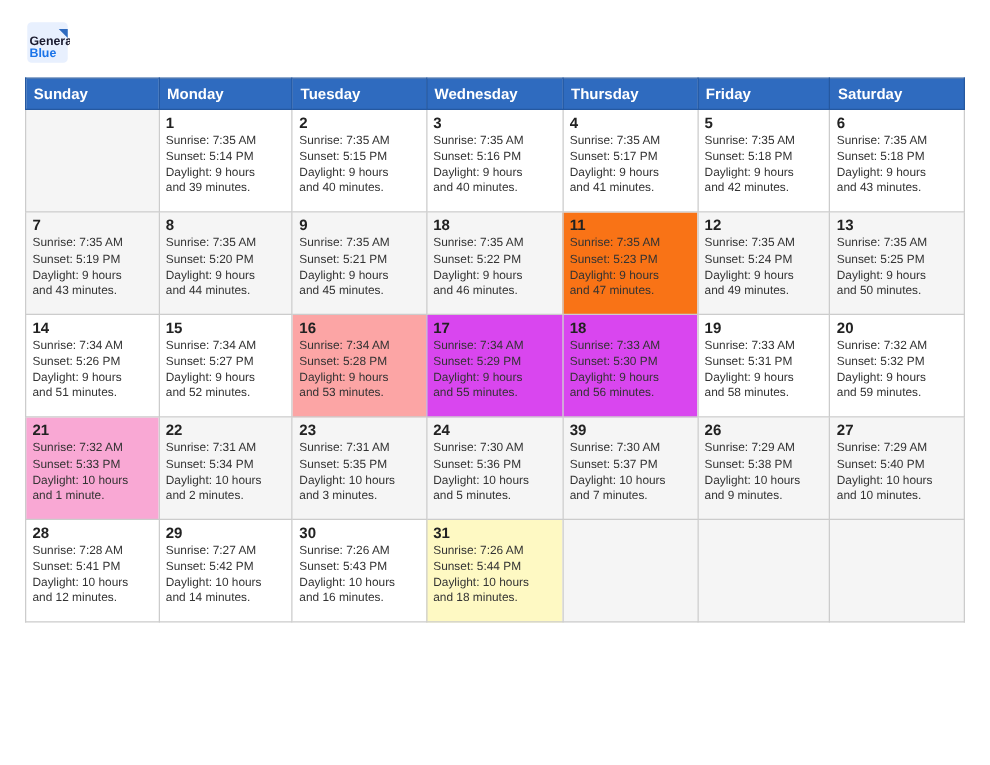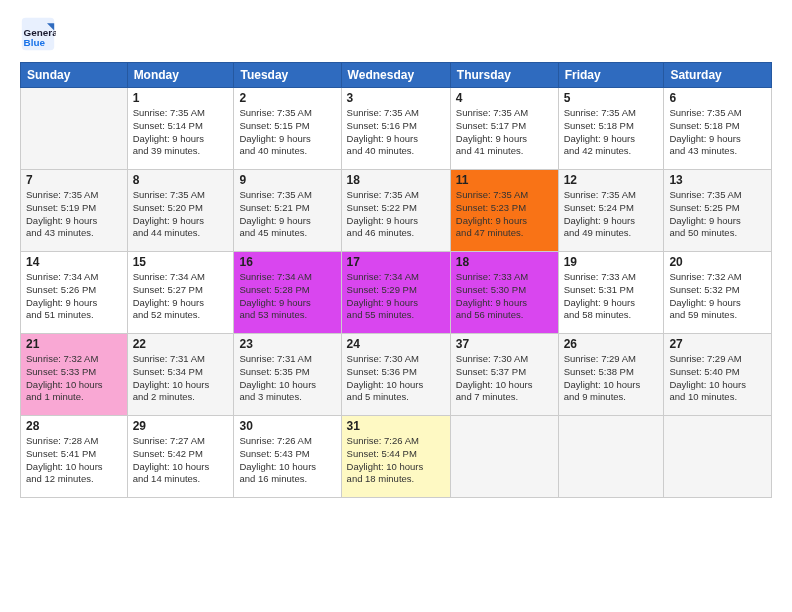--- a/index.html
+++ b/index.html
@@ -235,21 +235,21 @@
 Daylight: 9 hours
 and 51 minutes.</div>
           </td>
           <td style="background: rgb(255, 255, 255);">
             <span class="day-number">15</span>
             <div class="day-info" style="white-space: pre-line;">Sunrise: 7:34 AM
 Sunset: 5:27 PM
 Daylight: 9 hours
 and 52 minutes.</div>
           </td>
-          <td style="background: #d946ef;">
+          <td style="background: #fca5a5;">
             <span class="day-number">16</span>
             <div class="day-info" style="white-space: pre-line;">Sunrise: 7:34 AM
 Sunset: 5:28 PM
 Daylight: 9 hours
 and 53 minutes.</div>
           </td>
           <td style="background: #d946ef;">
             <span class="day-number">17</span>
             <div class="day-info" style="white-space: pre-line;">Sunrise: 7:34 AM
 Sunset: 5:29 PM
@@ -301,21 +301,21 @@
 and 3 minutes.</div>
           </td>
           <td style="background: rgb(245, 245, 245);">
             <span class="day-number">24</span>
             <div class="day-info" style="white-space: pre-line;">Sunrise: 7:30 AM
 Sunset: 5:36 PM
 Daylight: 10 hours
 and 5 minutes.</div>
           </td>
           <td style="background: rgb(245, 245, 245);">
-            <span class="day-number">37</span>
+            <span class="day-number">39</span>
             <div class="day-info" style="white-space: pre-line;">Sunrise: 7:30 AM
 Sunset: 5:37 PM
 Daylight: 10 hours
 and 7 minutes.</div>
           </td>
           <td style="background: rgb(245, 245, 245);">
             <span class="day-number">26</span>
             <div class="day-info" style="white-space: pre-line;">Sunrise: 7:29 AM
 Sunset: 5:38 PM
 Daylight: 10 hours

